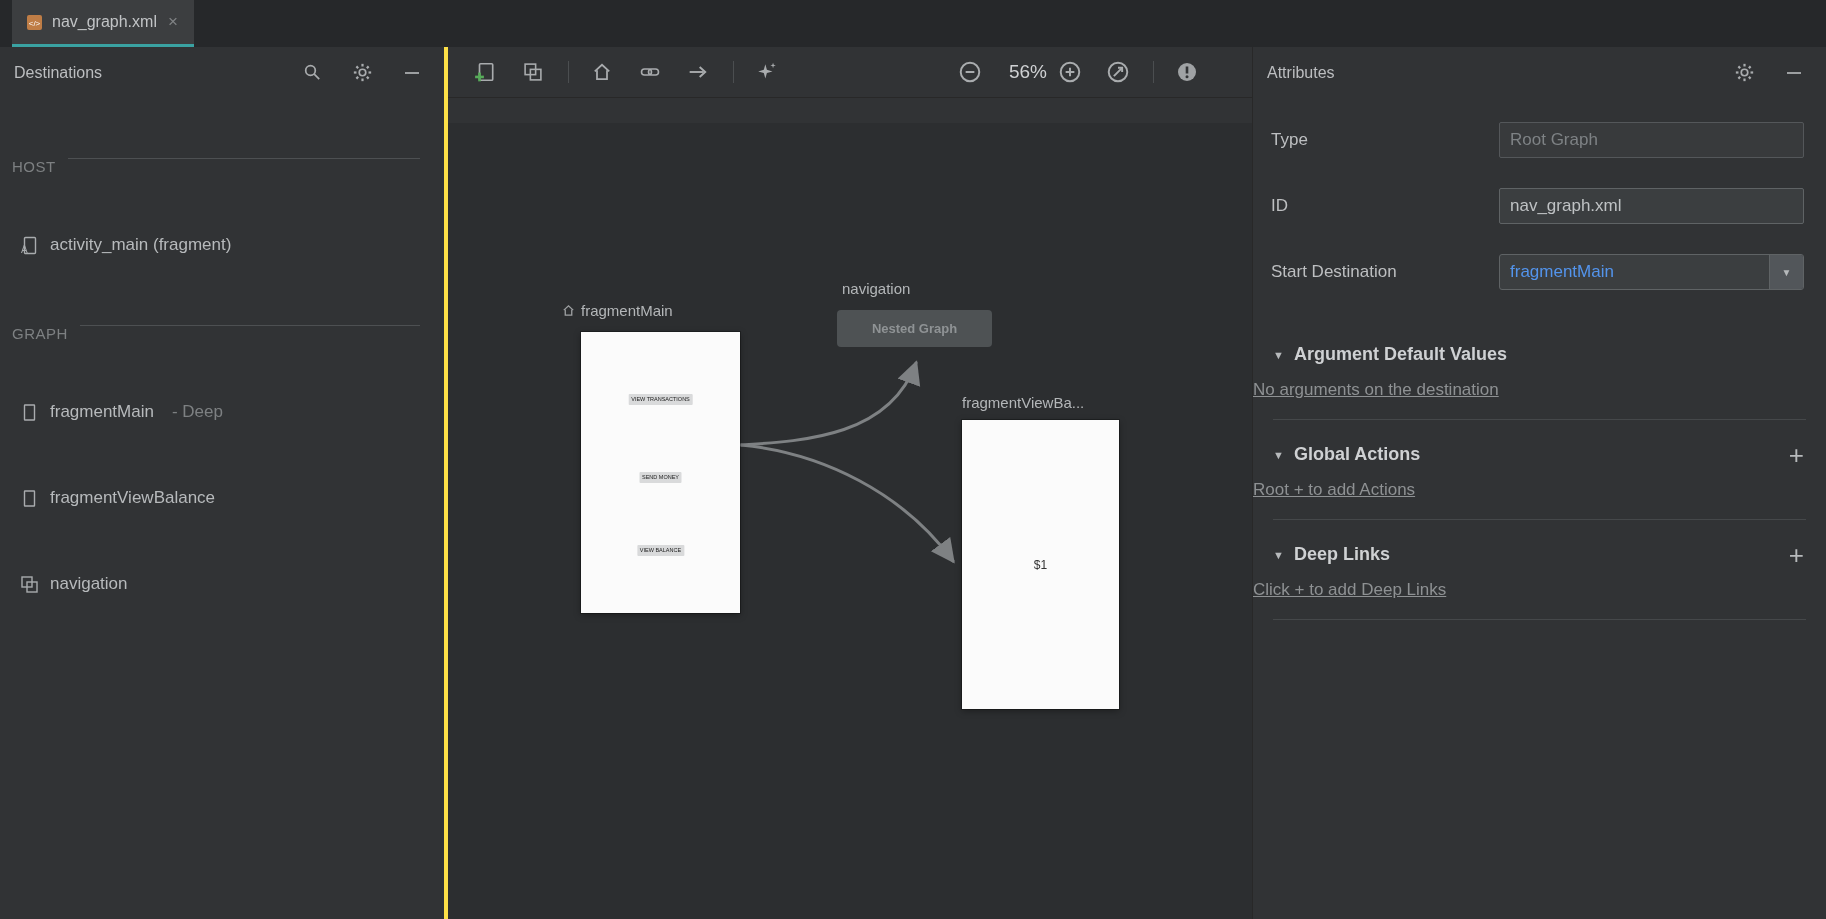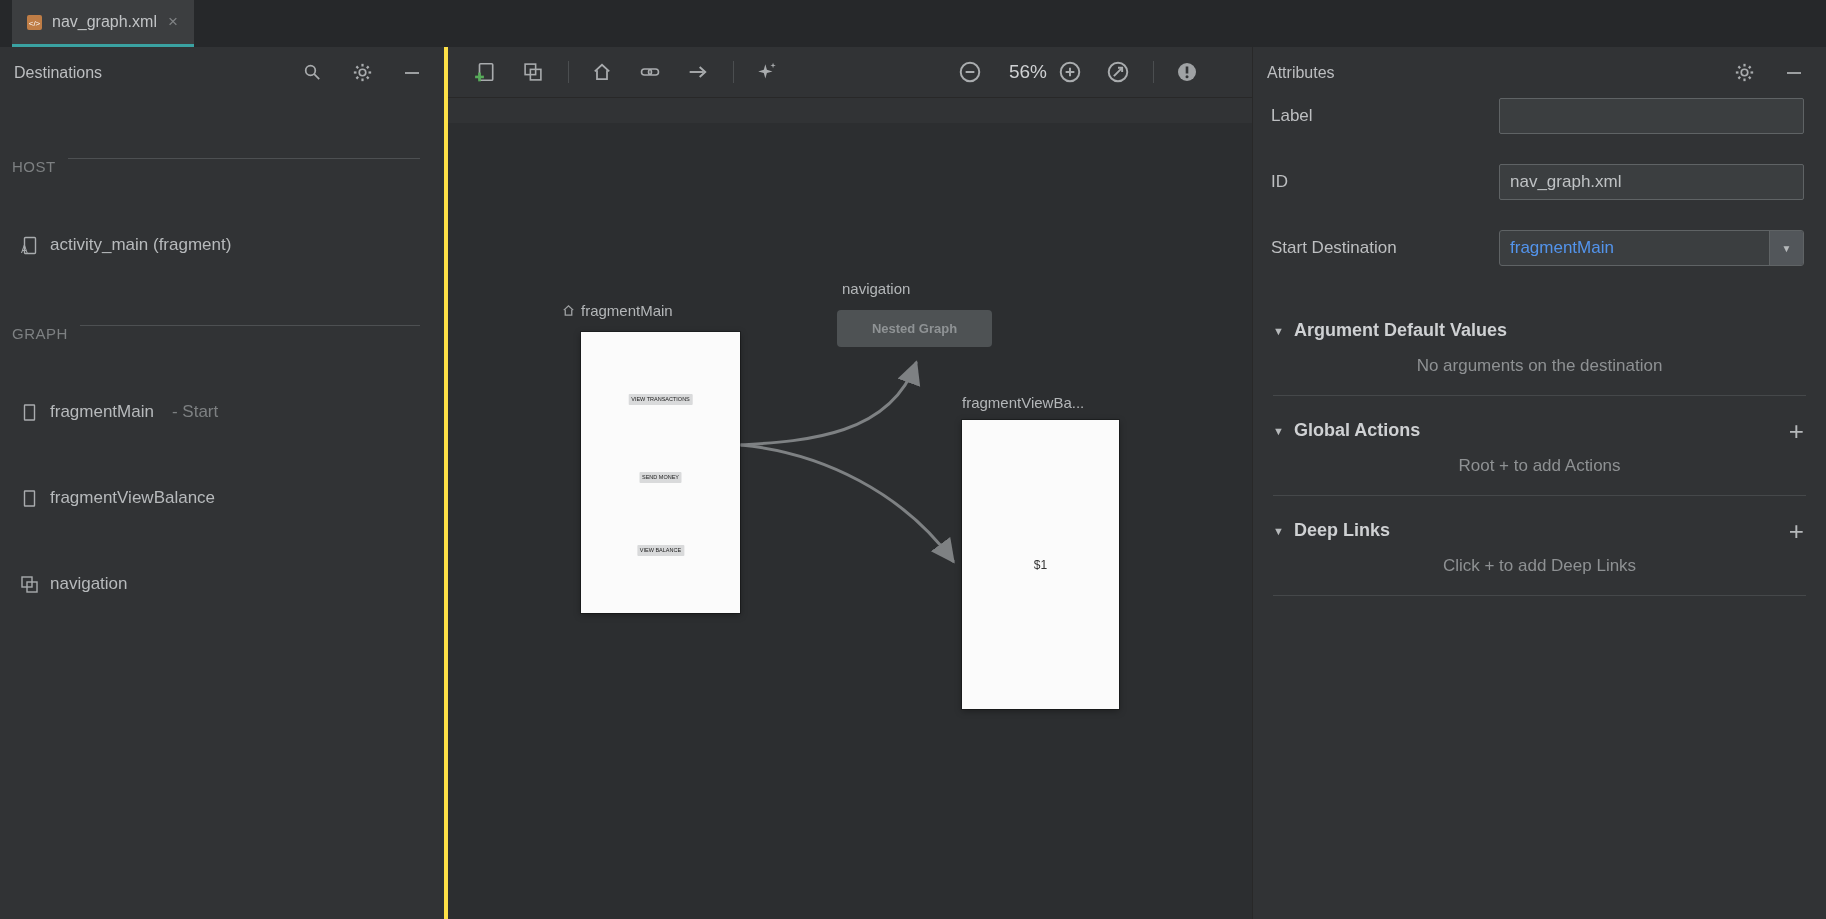--- a/index.html
+++ b/index.html
@@ -66,21 +66,21 @@
   .attr-field.disabled { color:#7e8285; border-color:#54575a; background:#383a3c; }
   .combo { flex:1; height:36px; border:1px solid #5f6365; border-radius:3px; background:#3b3e40; display:flex; align-items:stretch; cursor:pointer; }
   .combo-value { flex:1; display:flex; align-items:center; padding:0 10px; color:#5394ec; font-size:17px; }
   .combo-btn { width:34px; flex:none; background:#52565a; border-left:1px solid #5f6365; border-radius:0 2px 2px 0;
                display:flex; align-items:center; justify-content:center; color:#b6b9bb; font-size:10px; }
 
   .section-head { display:flex; align-items:center; margin:24px 22px 0 20px; flex:none; }
   .collapse-arrow { font-size:11px; color:#b6b9bb; margin-right:10px; cursor:pointer; }
   .section-title { font-size:18px; font-weight:bold; color:#cfd1d3; flex:1; }
   .add-btn { font-size:26px; font-weight:300; color:#b6b9bb; line-height:20px; cursor:pointer; }
-  .section-hint { text-align:center; color:#8e9193; font-size:17px; margin:15px 0 19px; flex:none; }
+  .section-hint { text-align:left; color:#8e9193; font-size:17px; margin:15px 0 19px; flex:none;text-decoration:underline; }
   .section-sep { height:1px; background:#45484a; margin:0 20px; flex:none; }
 
   
   .bottom-bar { height:57px; flex:none; background:#313335; border-top:1px solid #262829; display:flex; align-items:center; padding-left:24px; gap:12px; }
   .bb-tab { padding:9px 18px; font-size:17px; color:#bcbfc1; cursor:pointer; }
   .bb-tab.active { background:#4c5053; color:#d3d5d7; }
 
   svg.icon { display:block; }
 </style>
 </head>
@@ -148,21 +148,21 @@
 
       <div class="tree-section">
         <span>GRAPH</span>
           <span class="rule"></span>
       </div>
       <div class="tree-item">
         <svg class="titem-icon icon" width="19" height="19" viewBox="0 0 19 19" fill="none" stroke="#a9acae" stroke-width="1.4">
           <rect x="4.5" y="2" width="10" height="15" rx="0.5"></rect>
         </svg>
         <span>fragmentMain</span>
-        <span class="suffix">- Start</span>
+        <span class="suffix">- Deep</span>
       </div>
       <div class="tree-item">
         <svg class="titem-icon icon" width="19" height="19" viewBox="0 0 19 19" fill="none" stroke="#a9acae" stroke-width="1.4">
           <rect x="4.5" y="2" width="10" height="15" rx="0.5"></rect>
         </svg>
         <span>fragmentViewBalance</span>
         <span class="suffix"></span>
       </div>
       <div class="tree-item">
         <svg class="titem-icon icon" width="19" height="19" viewBox="0 0 19 19" fill="none" stroke="#a9acae" stroke-width="1.4">
@@ -311,23 +311,23 @@
             </svg>
           </span>
           <span class="hicon">
             <svg class="icon" width="18" height="18" viewBox="0 0 18 18" stroke="#a9acae" stroke-width="1.8">
               <line x1="2" y1="9" x2="16" y2="9"></line>
             </svg>
           </span>
         </span>
       </div>
 
-      <div class="attr-row">
-        <span class="attr-label">Label</span>
-        <input class="attr-field" value="" style="">
+      <div class="attr-row first">
+        <span class="attr-label">Type</span>
+        <input class="attr-field disabled" readonly="" value="Root Graph" style="">
       </div>
       <div class="attr-row">
         <span class="attr-label">ID</span>
         <input class="attr-field" value="nav_graph.xml" style="">
       </div>
       <div class="attr-row">
         <span class="attr-label">Start Destination</span>
         <div class="combo">
           <span class="combo-value">fragmentMain</span>
           <span class="combo-btn">

